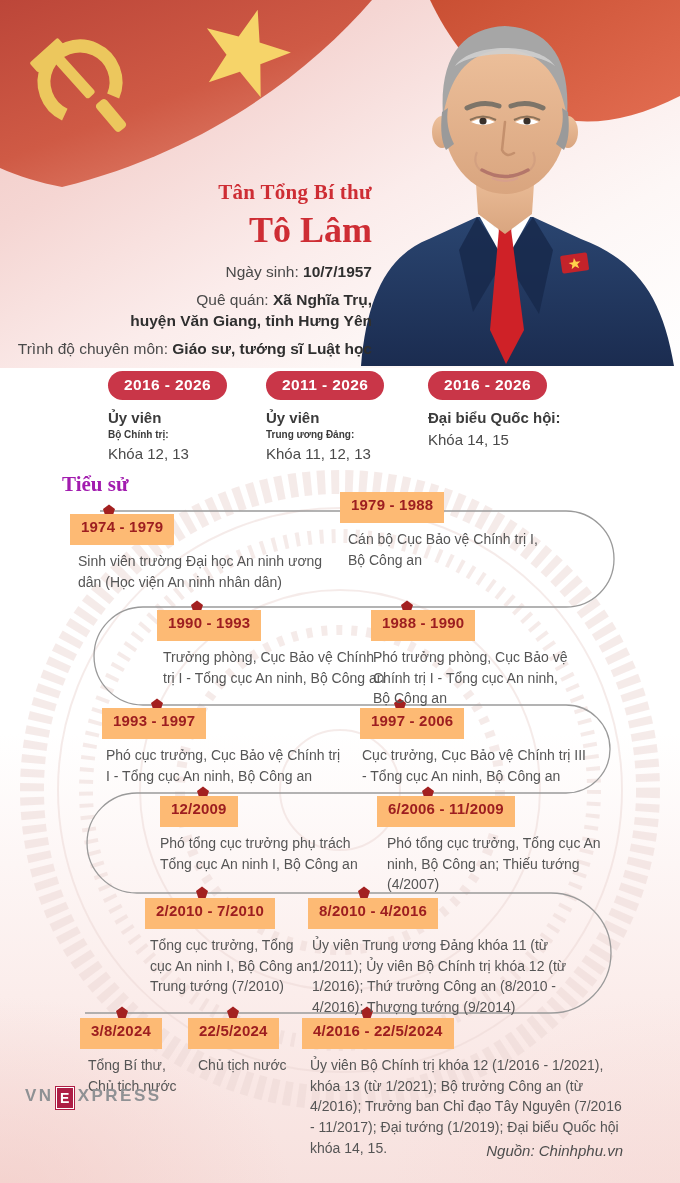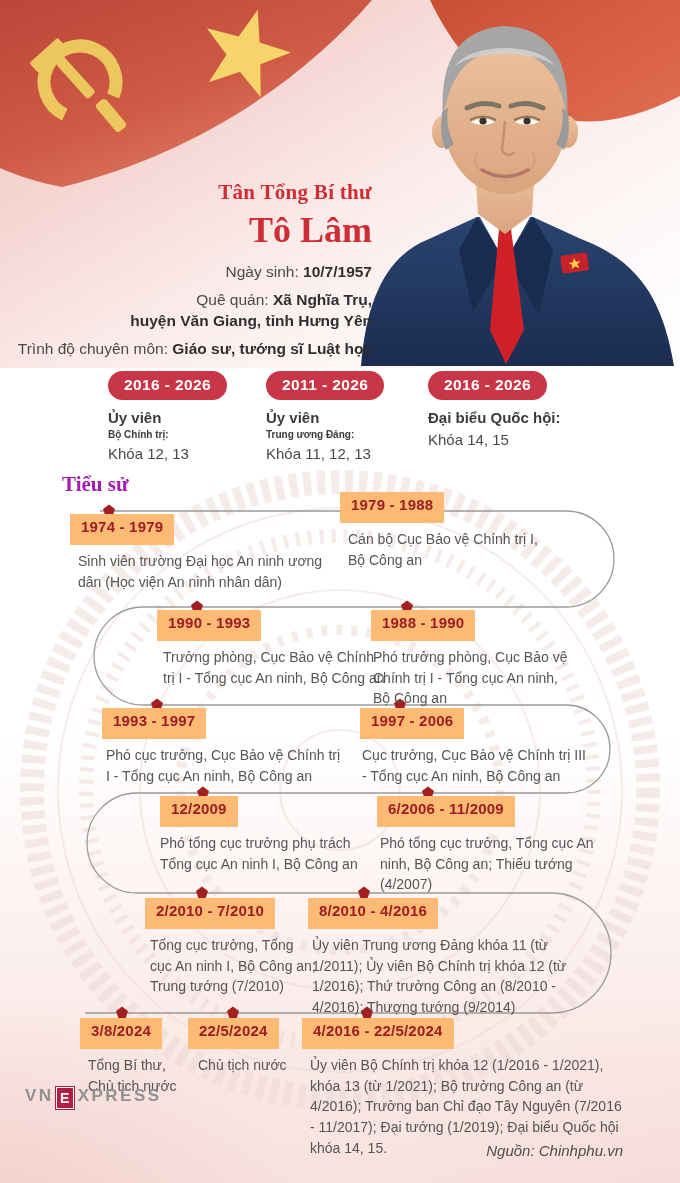--- a/index.html
+++ b/index.html
@@ -50,21 +50,21 @@
           line-height:1;padding:5px 11px 11px;border-radius:0;letter-spacing:.2px}
   .t-text{margin-top:6px;font-size:14px;line-height:1.48;color:#555555}
 
   .ti0{left:70px;top:514px}   .ti0 .t-text{width:265px;margin-left:8px}
   .ti1{left:340px;top:492px}  .ti1 .t-text{width:200px;margin-left:8px}
   .ti2{left:157px;top:610px}  .ti2 .t-text{width:226px;margin-left:6px}
   .ti3{left:371px;top:610px}  .ti3 .t-text{width:196px;margin-left:2px}
   .ti4{left:102px;top:708px}  .ti4 .t-text{width:235px;margin-left:4px}
   .ti5{left:360px;top:708px}  .ti5 .t-text{width:224px;margin-left:2px}
   .ti6{left:160px;top:796px}  .ti6 .t-text{width:200px;}
-  .ti7{left:377px;top:796px}  .ti7 .t-text{width:245px;margin-left:3px}
+  .ti7{left:377px;top:796px}  .ti7 .t-text{width:245px;margin-left:10px}
   .ti8{left:145px;top:898px}  .ti8 .t-text{width:168px;margin-left:5px}
   .ti9{left:308px;top:898px}  .ti9 .t-text{width:282px;margin-left:4px}
   .ti10{left:80px;top:1018px} .ti10 .t-text{width:100px;margin-left:8px}
   .ti11{left:188px;top:1018px}.ti11 .t-text{width:110px;margin-left:10px}
   .ti12{left:302px;top:1018px}.ti12 .t-text{width:312px;margin-left:8px}
 
   
   .footer-logo{position:absolute;left:25px;top:1086px;display:flex;align-items:flex-start;z-index:5}
   .logo-txt{color:#8f9194;font-weight:700;font-size:17px;letter-spacing:2.5px}
   .logo-e{width:20px;height:24px;background:#ae1e45;color:#ffffff;display:flex;align-items:center;justify-content:center;

